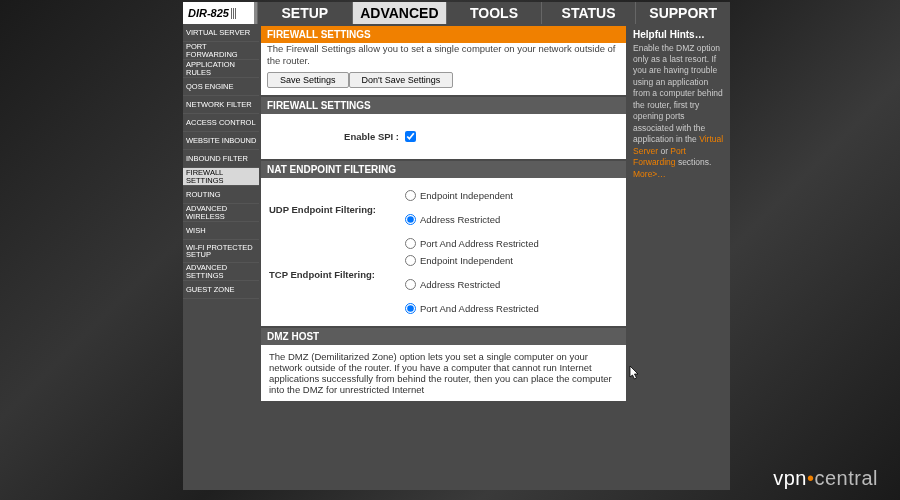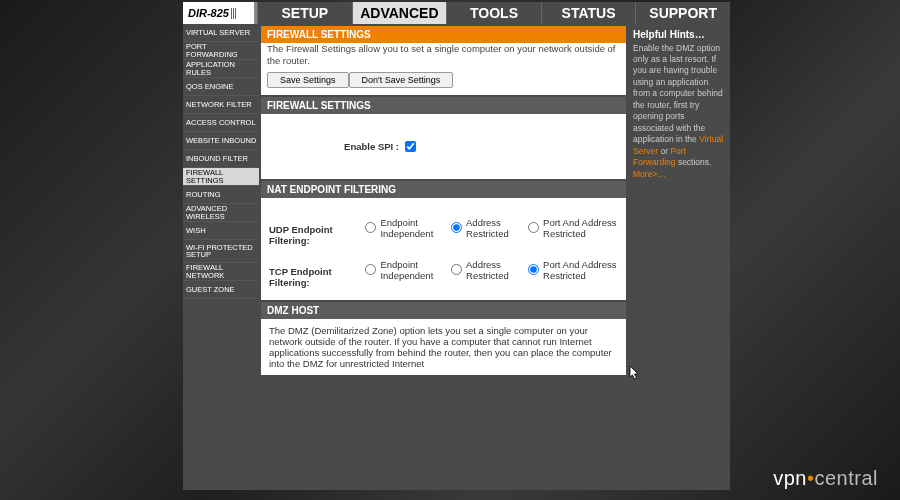--- a/index.html
+++ b/index.html
@@ -18,23 +18,23 @@
 .sb-item.tall{height:22px}
 .main{flex:1;background:#4a4a4a;padding:2px;display:flex;flex-direction:column;gap:2px;overflow:hidden}
 .hero{background:#fff}
 .hero-h{background:#f08000;color:#fff;font-weight:bold;font-size:10px;padding:3px 6px}
 .hero-b{padding:0 6px;font-size:9.5px;color:#444;line-height:1.3}
 .hero-btns{padding:4px 6px 7px;display:flex;gap:0}
 .hero-btns button{font-size:9px;padding:2px 12px;background:#f0f0f0;border:1px solid #999;border-radius:2px;cursor:pointer}
 .panel{background:#fff}
 .panel-h{background:#5c5c5c;color:#fff;font-weight:bold;font-size:10px;padding:3px 6px}
 .panel-b{padding:6px 8px;font-size:9.5px;color:#333}
-.fld{display:flex;align-items:center;margin:21px 0}
+.fld{display:flex;align-items:center;margin:11px 0}
 .fld label{width:130px;text-align:right;font-weight:bold;padding-right:6px}
-.radio-grp{display:flex;gap:13px}
+.radio-grp{display:flex;flex-direction:column;gap:13px}
 .radio-row{display:flex;align-items:center;gap:4px}
 .nat-row{display:flex;margin:6px 0}
 .nat-row>label{width:130px;text-align:left;font-weight:bold;padding-right:6px;padding-top:14px}
 .help{width:92px;background:#4a4a4a;color:#ccc;font-size:8.5px;padding:4px 5px;line-height:1.35}
 .help-h{color:#fff;font-weight:bold;font-size:10px;margin-bottom:1px}
 .help a{color:#f08000;text-decoration:none}
 .watermark{position:absolute;right:22px;bottom:10px;font-size:20px;font-weight:300;color:#fff;letter-spacing:0.5px}
 .watermark .dot{color:#f08000}
 .watermark .c{color:#bbb}
 .cursor{position:absolute;left:626px;top:365px;width:16px;height:20px;pointer-events:none}
@@ -73,21 +73,21 @@
       <div class="sb-item">QOS ENGINE</div>
       <div class="sb-item">NETWORK FILTER</div>
       <div class="sb-item">ACCESS CONTROL</div>
       <div class="sb-item">WEBSITE INBOUND</div>
       <div class="sb-item">INBOUND FILTER</div>
       <div class="sb-item active">FIREWALL SETTINGS</div>
       <div class="sb-item">ROUTING</div>
       <div class="sb-item">ADVANCED WIRELESS</div>
       <div class="sb-item">WISH</div>
       <div class="sb-item tall">WI-FI PROTECTED SETUP</div>
-      <div class="sb-item">FIREWALL NETWORK</div>
+      <div class="sb-item">ADVANCED SETTINGS</div>
       <div class="sb-item">GUEST ZONE</div>
     </div>
 
     <div class="main">
 
       <div class="hero">
         <div class="hero-h">FIREWALL SETTINGS</div>
         <div class="hero-b">The Firewall Settings allow you to set a single computer on your network outside of the router.</div>
         <div class="hero-btns">
           <button>Save Settings</button>

